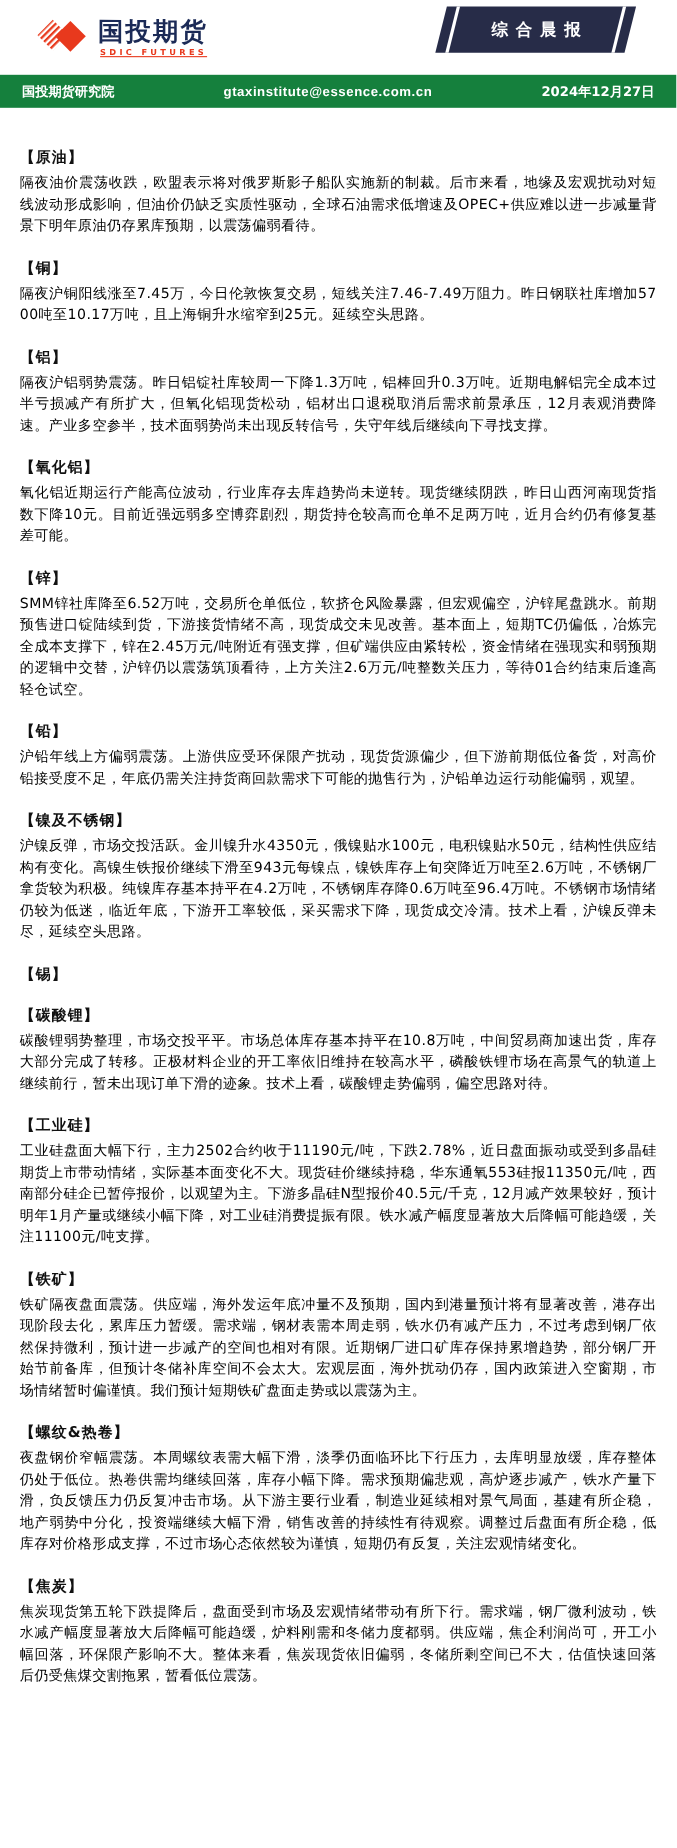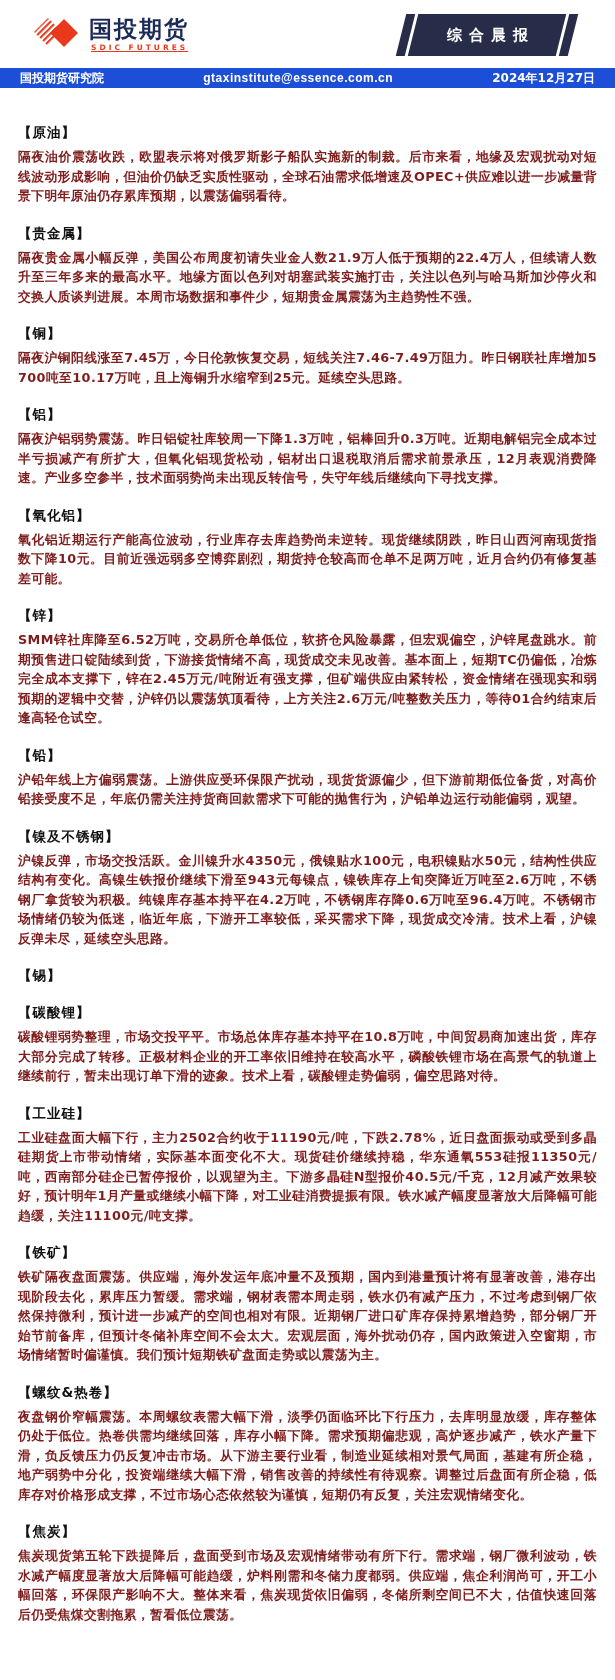--- a/index.html
+++ b/index.html
@@ -6,21 +6,21 @@
   html, body { margin: 0; padding: 0; }
   body {
     width: 615px; height: 1680px; overflow: hidden;
     background: #ffffff;
     font-family: "DejaVu Sans", sans-serif;
   }
 
   
   .topbar {
     height: 68px;
-    display: flex; align-items: center; justify-content: space-between;
+    display: flex; justify-content: space-between;
     padding: 6px 28px 4px 34px;
     background: #ffffff;
   }
   .logo { display: flex; align-items: center; gap: 9px; }
   .logo-text { display: flex; flex-direction: column; line-height: 1; }
   .logo-cn {
     font-size: 23px; font-weight: bold; color: #1b2a56; letter-spacing: 2px;
   }
   .logo-en {
     font-size: 7.5px; font-weight: bold; color: #e8391d; letter-spacing: 3px;
@@ -44,44 +44,43 @@
     width: 3px; background: #ffffff;
   }
   .badge-inner {
     transform: skewX(14deg);
     color: #ffffff; font-size: 15px; font-weight: bold; letter-spacing: 7px;
     padding-left: 7px; 
   }
 
   
   .infobar {
-    height: 20px; background: #1d4ed8;
+    height: 30px; background: #15803d;
     display: flex; align-items: center; justify-content: space-between;
     padding: 0 20px;
     color: #ffffff; font-size: 12px; font-weight: bold;
   }
   .infobar .email {
     font-family: Liberation Sans, sans-serif;
     font-size: 12px; font-weight: bold; letter-spacing: 0.5px;
   }
 
   
   .content { padding: 20px 18px 0 18px; }
   .report-section { margin: 0 0 19px 0; }
   .sec-title {
     margin: 16px 0 5px 0;
     font-size: 13.5px; font-weight: bold; color: #111111;
     letter-spacing: 1px;
   }
   .sec-body {
     margin: 0;
-    font-size: 12.8px; line-height: 19.5px; color: #7f1d1d;
+    font-size: 12.8px; line-height: 19.5px; color: #000000;
     text-align: justify; letter-spacing: 0.4px;
     word-break: break-all;
-    font-weight: bold;
   }
 </style>
 </head>
 <body>
 
 <header class="topbar">
   <div class="logo">
     <span>
       <svg width="46" height="40" viewBox="0 0 46 40" aria-hidden="true">
         <defs>
@@ -108,24 +107,20 @@
   <span class="email">gtaxinstitute@essence.com.cn</span>
   <span>2024年12月27日</span>
 </div>
 
 <main class="content" id="sections">
   <section class="report-section">
     <h2 class="sec-title">【原油】</h2>
     <p class="sec-body">隔夜油价震荡收跌，欧盟表示将对俄罗斯影子船队实施新的制裁。后市来看，地缘及宏观扰动对短线波动形成影响，但油价仍缺乏实质性驱动，全球石油需求低增速及OPEC+供应难以进一步减量背景下明年原油仍存累库预期，以震荡偏弱看待。</p>
   </section>
 
-  <section class="report-section">
-    <h2 class="sec-title">【贵金属】</h2>
-    <p class="sec-body">隔夜贵金属小幅反弹，美国公布周度初请失业金人数21.9万人低于预期的22.4万人，但续请人数升至三年多来的最高水平。地缘方面以色列对胡塞武装实施打击，关注以色列与哈马斯加沙停火和交换人质谈判进展。本周市场数据和事件少，短期贵金属震荡为主趋势性不强。</p>
-  </section>
 
   <section class="report-section">
     <h2 class="sec-title">【铜】</h2>
     <p class="sec-body">隔夜沪铜阳线涨至7.45万，今日伦敦恢复交易，短线关注7.46-7.49万阻力。昨日钢联社库增加5700吨至10.17万吨，且上海铜升水缩窄到25元。延续空头思路。</p>
   </section>
 
   <section class="report-section">
     <h2 class="sec-title">【铝】</h2>
     <p class="sec-body">隔夜沪铝弱势震荡。昨日铝锭社库较周一下降1.3万吨，铝棒回升0.3万吨。近期电解铝完全成本过半亏损减产有所扩大，但氧化铝现货松动，铝材出口退税取消后需求前景承压，12月表观消费降速。产业多空参半，技术面弱势尚未出现反转信号，失守年线后继续向下寻找支撑。</p>
   </section>

